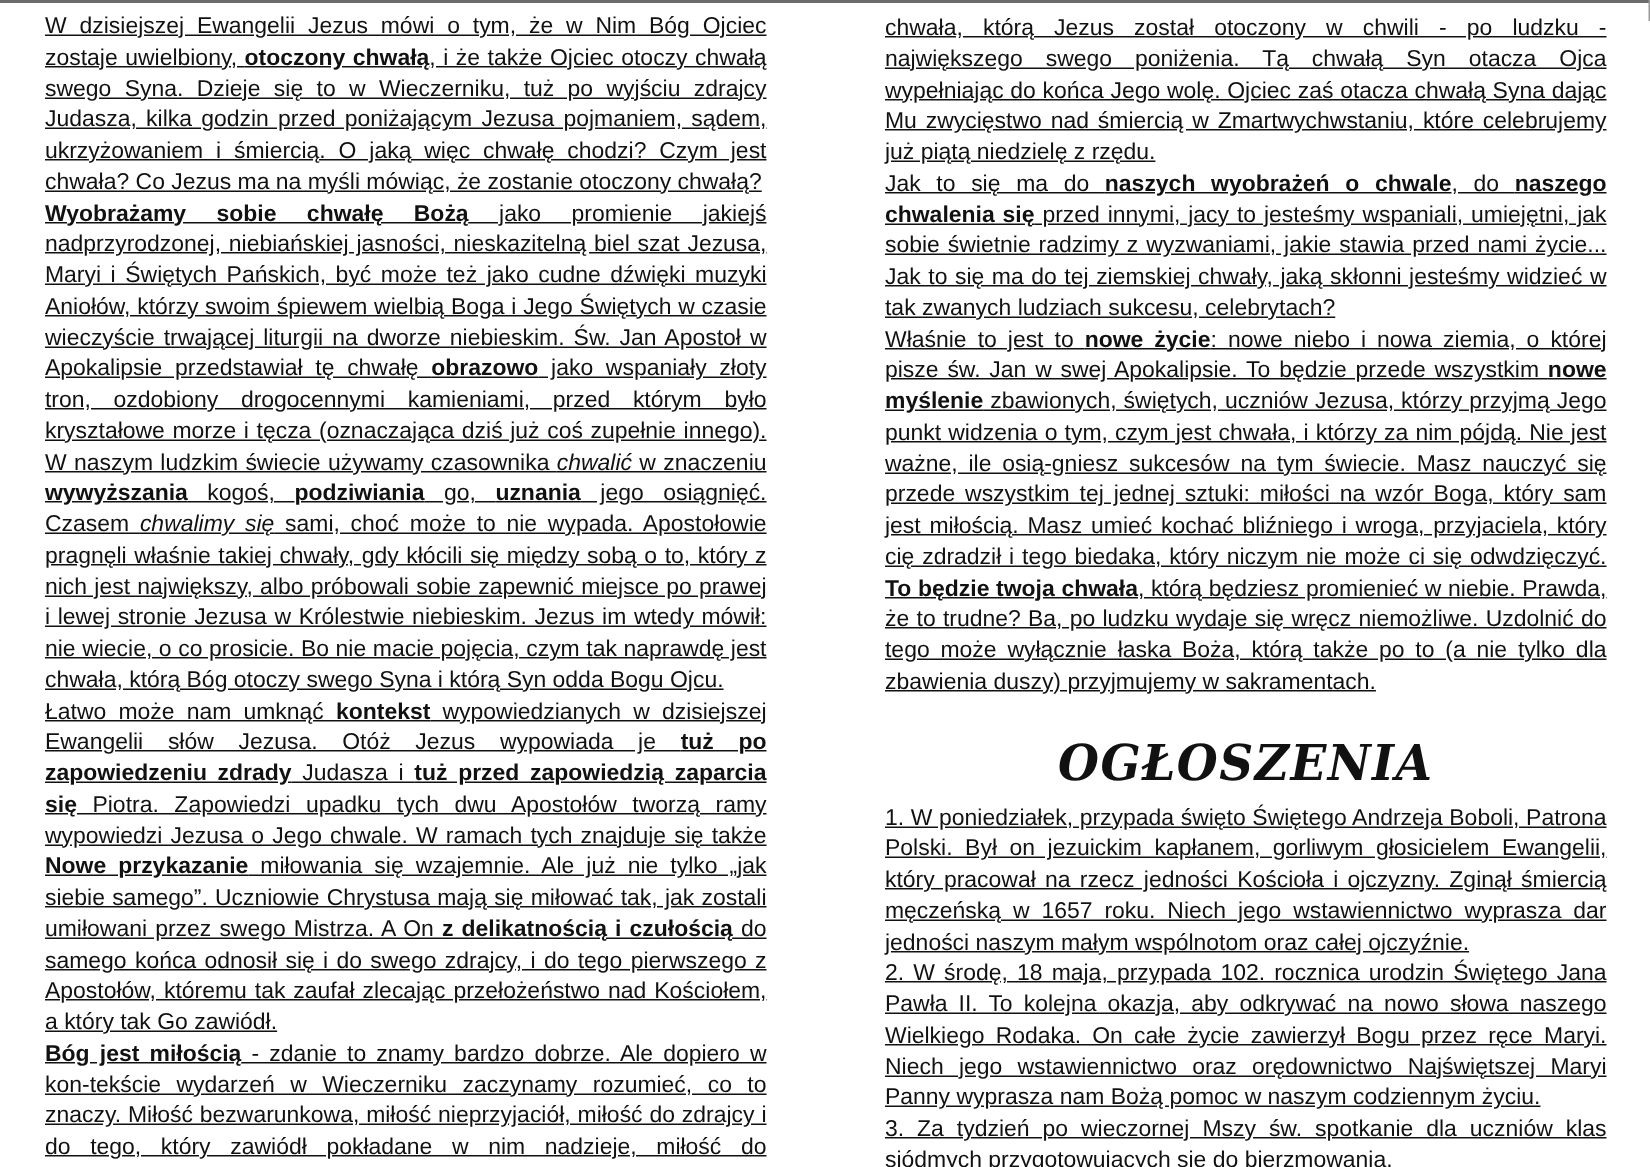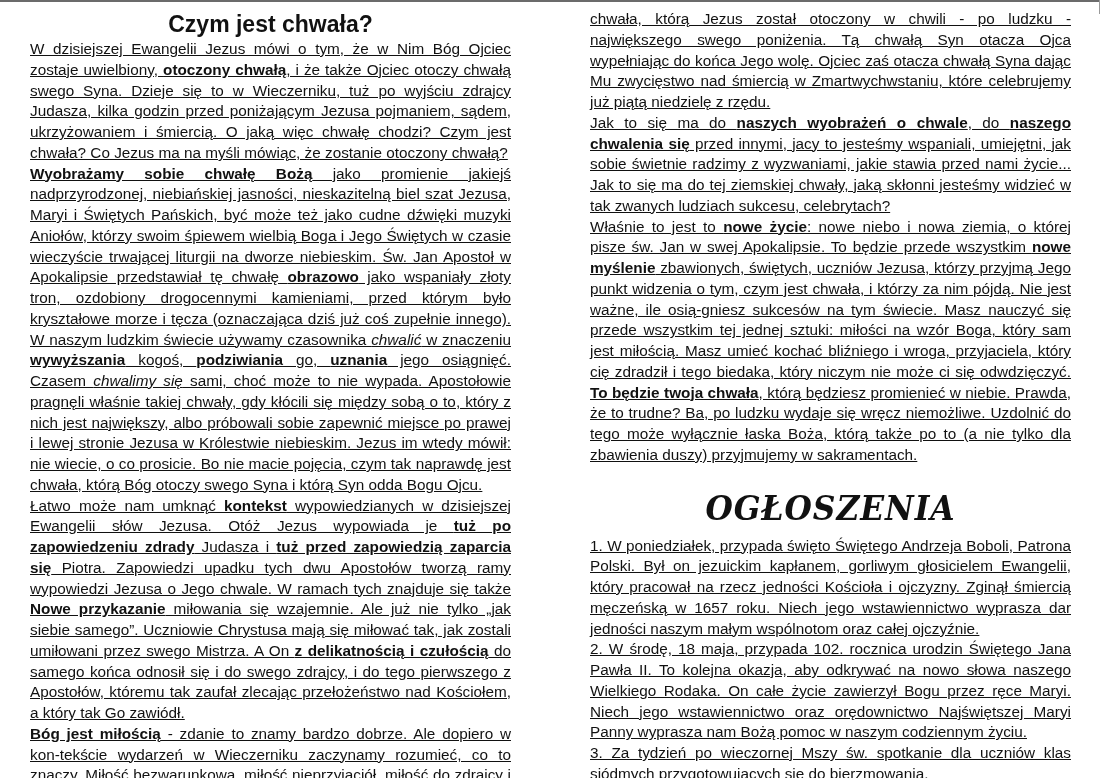--- a/index.html
+++ b/index.html
@@ -30,21 +30,20 @@
   i { font-style:italic;margin-top:44px; }
   .seg { white-space:normal; }
 </style>
 </head>
 <body>
 
 <div class="topline"></div>
 <div class="rightline"></div>
 
 <div class="col left">
-  <h1 class="article-title">Czym jest chwała?</h1>
   <div>
     <p><span class="seg">W dzisiejszej Ewangelii Jezus mówi o tym, że w Nim Bóg Ojciec zostaje uwielbiony, </span><b class="seg">otoczony chwałą</b><span class="seg">, i że także Ojciec otoczy chwałą swego Syna. Dzieje się to w Wieczerniku, tuż po wyjściu zdrajcy Judasza, kilka godzin przed poniżającym Jezusa pojmaniem, sądem, ukrzyżowaniem i śmiercią. O jaką więc chwałę chodzi? Czym jest chwała? Co Jezus ma na myśli mówiąc, że zostanie otoczony chwałą?</span></p>
     <p><b class="seg">Wyobrażamy sobie chwałę Bożą</b><span class="seg"> jako promienie jakiejś nadprzyrodzonej, niebiańskiej jasności, nieskazitelną biel szat Jezusa, Maryi i Świętych Pańskich, być może też jako cudne dźwięki muzyki Aniołów, którzy swoim śpiewem wielbią Boga i Jego Świętych w czasie wieczyście trwającej liturgii na dworze niebieskim. Św. Jan Apostoł w Apokalipsie przedstawiał tę chwałę </span><b class="seg">obrazowo</b><span class="seg"> jako wspaniały złoty tron, ozdobiony drogocennymi kamieniami, przed którym było kryształowe morze i tęcza (oznaczająca dziś już coś zupełnie innego). W naszym ludzkim świecie używamy czasownika </span><i class="seg">chwalić</i><span class="seg"> w znaczeniu </span><b class="seg">wywyższania</b><span class="seg"> kogoś, </span><b class="seg">podziwiania</b><span class="seg"> go, </span><b class="seg">uznania</b><span class="seg"> jego osiągnięć. Czasem </span><i class="seg">chwalimy się</i><span class="seg"> sami, choć może to nie wypada. Apostołowie pragnęli właśnie takiej chwały, gdy kłócili się między sobą o to, który z nich jest największy, albo próbowali sobie zapewnić miejsce po prawej i lewej stronie Jezusa w Królestwie niebieskim. Jezus im wtedy mówił: nie wiecie, o co prosicie. Bo nie macie pojęcia, czym tak naprawdę jest chwała, którą Bóg otoczy swego Syna i którą Syn odda Bogu Ojcu.</span></p>
     <p><span class="seg">Łatwo może nam umknąć </span><b class="seg">kontekst</b><span class="seg"> wypowiedzianych w dzisiejszej Ewangelii słów Jezusa. Otóż Jezus wypowiada je </span><b class="seg">tuż po zapowiedzeniu zdrady</b><span class="seg"> Judasza i </span><b class="seg">tuż przed zapowiedzią zaparcia się</b><span class="seg"> Piotra. Zapowiedzi upadku tych dwu Apostołów tworzą ramy wypowiedzi Jezusa o Jego chwale. W ramach tych znajduje się także </span><b class="seg">Nowe przykazanie</b><span class="seg"> miłowania się wzajemnie. Ale już nie tylko „jak siebie samego”. Uczniowie Chrystusa mają się miłować tak, jak zostali umiłowani przez swego Mistrza. A On </span><b class="seg">z delikatnością i czułością</b><span class="seg"> do samego końca odnosił się i do swego zdrajcy, i do tego pierwszego z Apostołów, któremu tak zaufał zlecając przełożeństwo nad Kościołem, a który tak Go zawiódł.</span></p>
     <p><b class="seg">Bóg jest miłością</b><span class="seg"> - zdanie to znamy bardzo dobrze. Ale dopiero w kon-tekście wydarzeń w Wieczerniku zaczynamy rozumieć, co to znaczy. Miłość bezwarunkowa, miłość nieprzyjaciół, miłość do zdrajcy i do tego, który zawiódł pokładane w nim nadzieje, miłość do prześladowców, oskarżycieli, tchórzliwego prokuratora wydającego niesprawiedliwy wyrok. Śmierć całkowicie niewinnego Człowieka, śmierć za nie swoje winy - oto chwała, którą Jezus ma na myśli. Ten </span></p>
   </div>
 </div>
 
 <div class="col right">
   <div>

